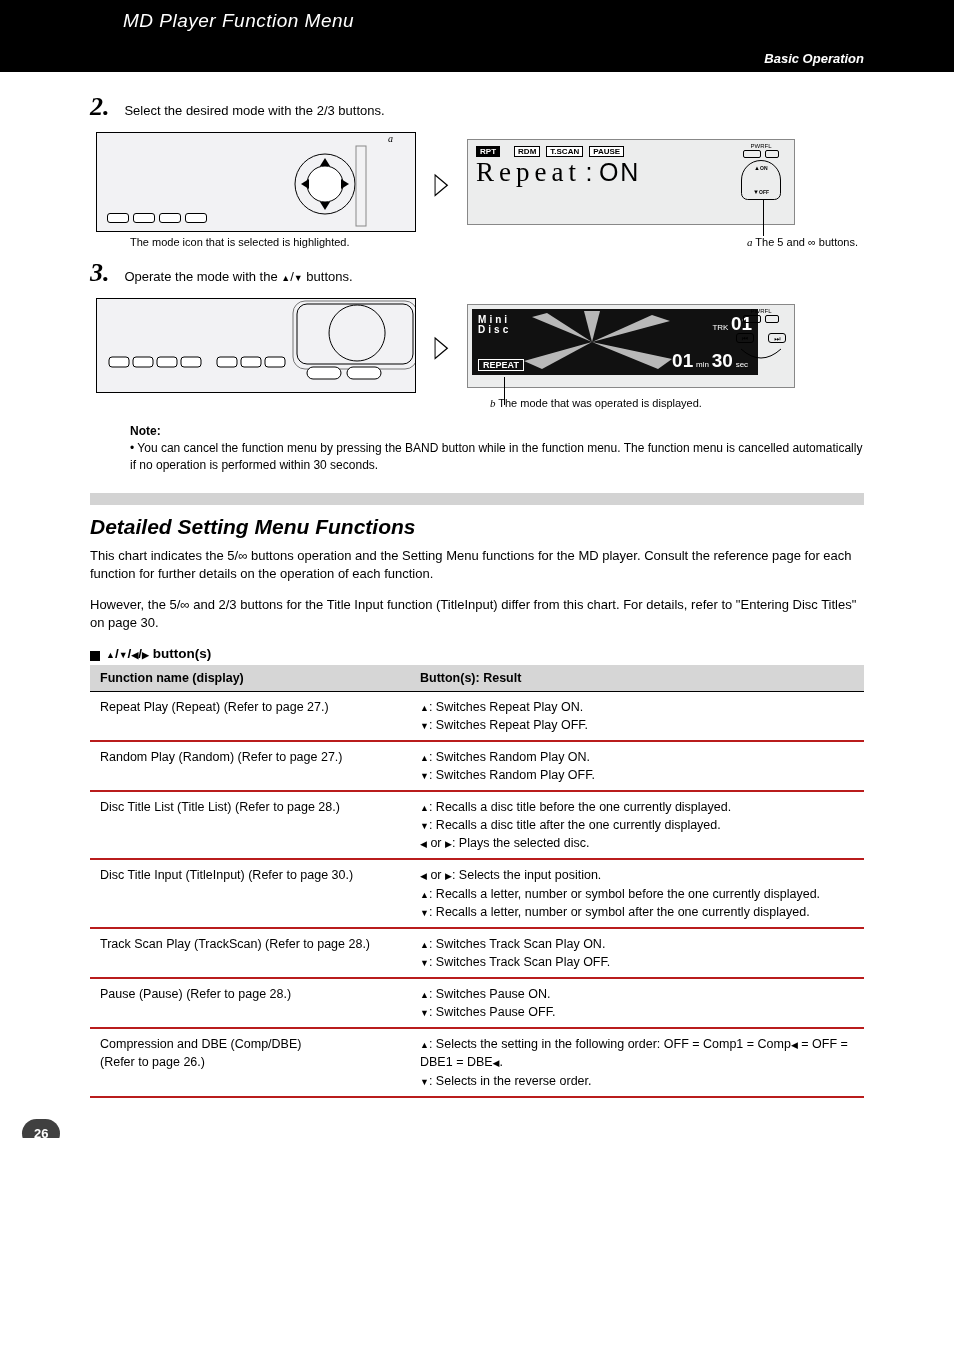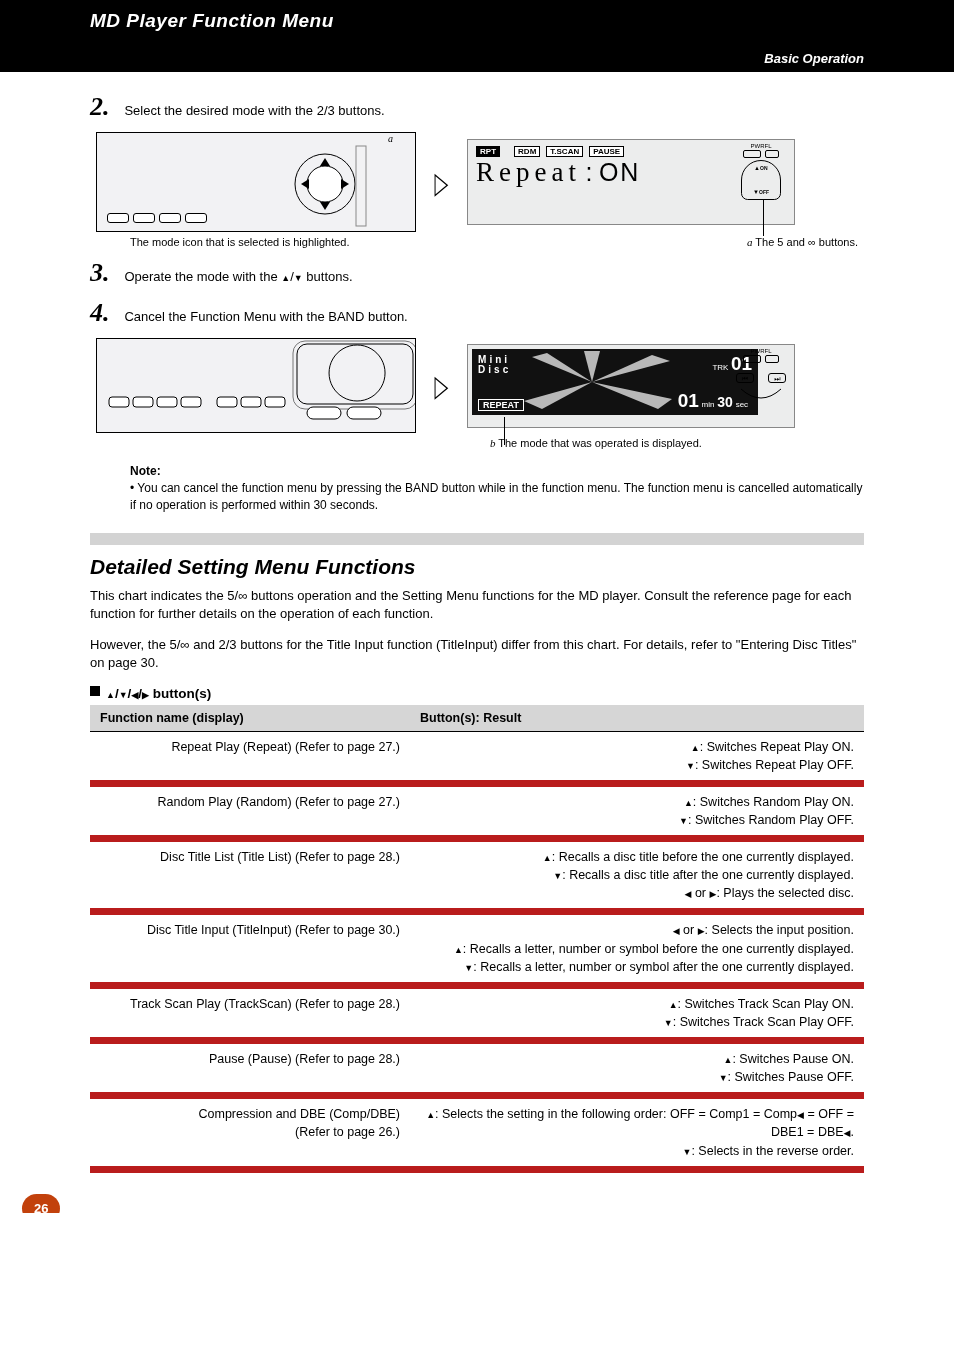--- a/index.html
+++ b/index.html
@@ -1,19 +1,19 @@
 <!DOCTYPE html>
 <html><head>
 <meta charset="utf-8">
 <style>
   * { box-sizing: border-box; margin: 0; padding: 0; }
   body { font-family: "Helvetica Neue", Arial, sans-serif; color:#000; background:#fff; width:954px; }
   .page { padding: 0 0 40px 0; }
   .top-black { background:#000; color:#fff; height:72px; padding:10px 20px 0 90px; position:relative; }
-  .top-black .section-title { font-size:19px; font-weight:bold; font-style:italic; letter-spacing:0.5px; }
+  .top-black .section-title { font-size:19px; font-weight:normal; font-style:italic; letter-spacing:0.5px;margin-left:33px; }
   .top-black .sub { font-size:13px; font-weight:bold; font-style:italic; position:absolute; right:90px; bottom:6px; }
   .content { padding: 10px 90px 0 90px; }
   .step-num { font-family: Georgia, 'Times New Roman', serif; font-size:26px; font-style:italic; font-weight:bold; display:inline-block; width:30px; }
   .step-text { font-size:13px; }
   .row { margin-top:10px; }
   .figure-row { display:flex; align-items:center; gap:14px; margin:10px 0 4px 6px; }
   .device-box { width:320px; height:100px; border:1px solid #000; background:#f2f2f4; position:relative; overflow:hidden; }
   .device-right-panel { position:absolute; right:46px; top:5px; width:76px; height:90px; }
   .big-chevron { font-size:30px; color:#000; transform:scaleX(0.6); }
   .display-box { width:328px; height:86px; border:1px solid #888; background:#eceded; position:relative; padding:6px 60px 6px 8px; }
@@ -25,32 +25,32 @@
   .pwr-area { position:absolute; right:4px; top:3px; width:58px; font-size:5px; text-align:center; }
   .pwr-ring { margin:2px auto; width:40px; height:40px; border:1.2px solid #000; border-radius:24px 24px 8px 8px; position:relative; }
   .darkbox-row { display:flex; align-items:center; gap:14px; margin:10px 0 4px 6px; }
   .device-box2 { width:320px; height:95px; border:1px solid #000; background:#f2f2f4; position:relative; overflow:hidden; }
   .dark-display { width:328px; height:84px; border:1px solid #888; background:#eceded; position:relative; padding:4px 60px 4px 4px; }
   .dark-lcd { width:286px; height:66px; background:#111; color:#fff; position:relative; font-size:10px; padding:5px 8px; overflow:hidden; }
   .note { font-size:12px; margin:14px 0 0 40px; line-height:1.4; }
   .divider-bar { height:12px; background:#d3d3d3; margin:20px 0 10px 0; }
   h2.detailed { font-size:21px; font-weight:bold; font-style:italic; margin:8px 0 8px 0; }
   .intro { font-size:13px; line-height:1.35; margin-bottom:14px; }
-  .table-head { display:flex; align-items:flex-start; gap:6px; font-size:13.5px; font-weight:bold; margin-bottom:4px; }
+  .table-head { display:flex; align-items:flex-end; gap:6px; font-size:13.5px; font-weight:bold; margin-bottom:4px; }
   .sq { width:10px; height:10px; background:#000; display:inline-block; }
   table.func { width:100%; border-collapse:collapse; font-size:12.5px; }
   table.func th { background:#d6d6d6; text-align:left; font-weight:bold; padding:6px 10px; border-bottom:1px solid #000; }
   table.func th:first-child { width:320px;margin-top:9px; }
-  table.func td { padding:6px 10px; border-bottom:7px solid #b91c1c; vertical-align:top; line-height:1.45;text-align:right; }
+  table.func td { padding:6px 10px; border-bottom:2px solid #b91c1c; vertical-align:top; line-height:1.45; }
   .tri-up::before { content:"▲"; font-size:9px; }
   .tri-down::before { content:"▼"; font-size:9px; }
   .tri-left::before { content:"◀"; font-size:9px; }
   .tri-right::before { content:"▶"; font-size:9px; }
   .caption { font-size:11px; margin-left:6px; }
-  .page-num { position:absolute; bottom:-10px; left:22px; background:#c2410c; color:#fff; border-radius:18px; padding:7px 12px; font-size:13px; font-weight:bold; }
+  .page-num { position:absolute; bottom:-10px; left:22px; background:#404040; color:#fff; border-radius:18px; padding:7px 12px; font-size:13px; font-weight:bold; }
   .relwrap { position:relative; }
   .arrow-leader { position:absolute; width:1px; background:#000; }
   .small-btns { position:absolute; bottom:8px; left:10px; display:flex; gap:4px; }
   .small-btns span { width:22px; height:10px; border:1px solid #000; border-radius:3px; display:inline-block; background:#fff; }
   .letter-label { position:absolute; font-size:10px; font-style:italic; font-family: 'Times New Roman', serif; }
   .track-seek { position:absolute; right:4px; top:22px; width:58px; text-align:center; }
   .seek-btn { display:inline-block; width:18px; height:10px; border:1px solid #000; border-radius:3px; font-size:7px; line-height:9px; }
 </style>
 </head>
 <body>
@@ -125,24 +125,20 @@
       </div>
     </div>
 
     <div class="row">
       <span class="step-num">3.</span>
       <span class="step-text">
         <span>Operate the mode with the </span><span class="tri-up"></span><span>/</span><span class="tri-down"></span><span> buttons.</span>
       </span>
     </div>
 
-    <div class="row">
-      <span class="step-num">4.</span>
-      <span class="step-text">Cancel the Function Menu with the BAND button.</span>
-    </div>
 
     <div class="darkbox-row">
       <div class="device-box2">
         <svg viewBox="0 0 320 95" width="320" height="95">
           <g stroke="#000" fill="none">
             <path d="M260 6 a28 28 0 1 0 0.1 0"></path>
             <rect x="200" y="5" width="116" height="60" rx="10"></rect>
             <rect x="196" y="2" width="124" height="68" rx="12" stroke="#777"></rect>
           </g>
           <g>
@@ -175,21 +171,21 @@
             </g>
           </svg>
           <div style="position:absolute; right:6px; top:4px; font-size:9px;">
             <span style="font-size:8px;">TRK</span>
             <span style="font-size:19px; font-weight:bold;">01</span>
           </div>
           <div style="position:absolute; left:6px; bottom:4px; border:1px solid #fff; padding:0 4px; font-size:9px; font-weight:bold;">REPEAT</div>
           <div style="position:absolute; right:10px; bottom:3px;">
             <span style="font-size:19px; font-weight:bold;">01</span>
             <span style="font-size:8px;">min</span>
-            <span style="font-size:14px; font-weight:bold;">30</span>
+            <span style="font-size:19px; font-weight:bold;">30</span>
             <span style="font-size:8px;">sec</span>
           </div>
         </div>
         <div class="pwr-area">
           <div style="font-size:6px;">PWRFL</div>
           <div style="display:flex; gap:4px; justify-content:center; margin-top:1px;">
             <span style="width:18px;height:8px;border:1px solid #000;border-radius:2px;display:inline-block"></span>
             <span style="width:14px;height:8px;border:1px solid #000;border-radius:2px;display:inline-block"></span>
           </div>
         </div>

